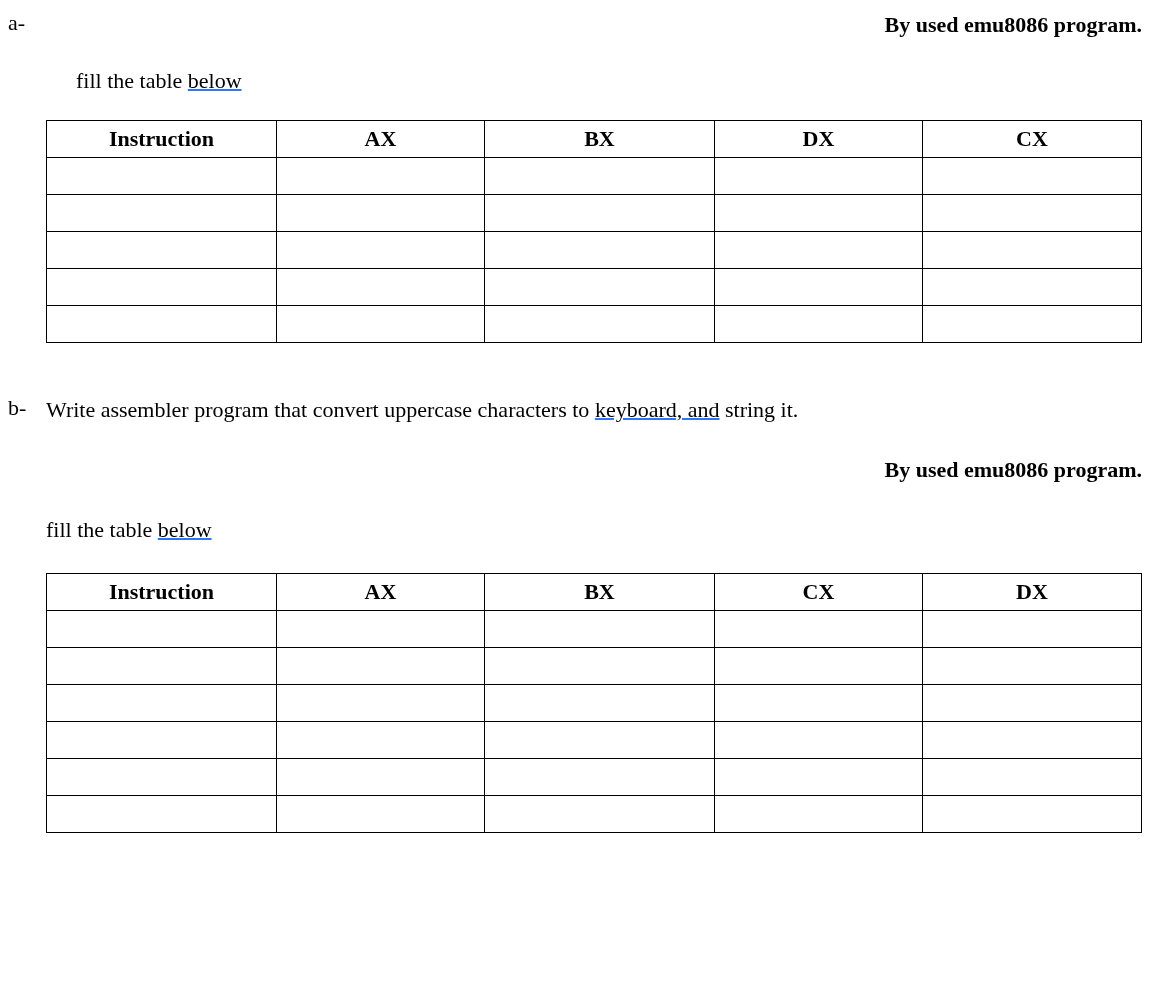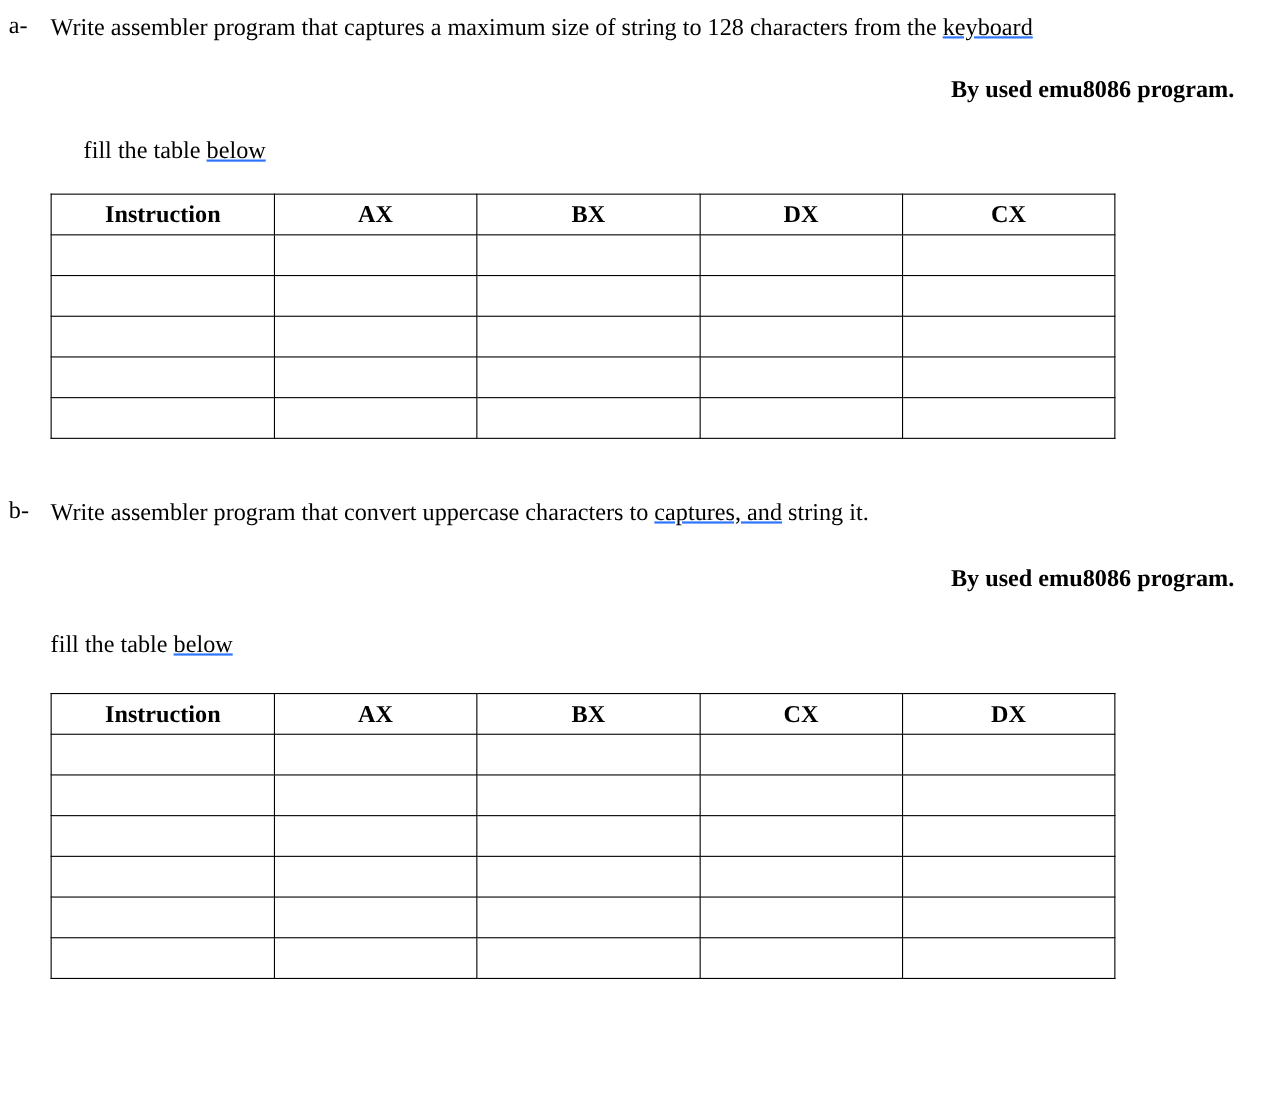--- a/index.html
+++ b/index.html
@@ -40,21 +40,21 @@
     color: #000;
     text-decoration: underline;
     text-decoration-color: #2e74ff;
     text-decoration-thickness: 2px;
   }
   .indent-fill {
     padding-left: 30px;
   }
   table {
     border-collapse: collapse;
-    width: 968px;
+    width: 1096px;
     margin-bottom: 40px;
   }
   th, td {
     border: 1px solid #000;
     height: 36px;
     padding: 0;
     text-align: center;
     vertical-align: middle;
     font-weight: bold;
     font-size: 22px;
@@ -63,23 +63,20 @@
   td { font-weight: normal; }
   .section-b .content > .para { margin-bottom: 26px; }
   .section-b table td, .section-b table th { height: 36px; }
 </style>
 </head>
 <body>
 
 <div class="item">
   <div class="marker">a-</div>
   <div class="content">
-    <p class="para justify">
-      <span>Write assembler program that captures a maximum size of string to 128 characters from the </span><span class="spelllink">keyboard</span>
-    </p>
     <p class="para bold">By used emu8086 program.</p>
     <p class="para indent-fill">
       <span>fill the table </span><span class="spelllink">below</span>
     </p>
     <table>
       <thead>
         <tr>
           <th style="width:21%">Instruction</th>
           <th style="width:19%">AX</th>
           <th style="width:21%">BX</th>
@@ -125,21 +122,21 @@
           </tr>
         </tbody>
     </table>
   </div>
 </div>
 
 <div class="item section-b">
   <div class="marker">b-</div>
   <div class="content">
     <p class="para">
-      <span>Write assembler program that convert uppercase characters to </span><span class="spelllink">captures, and</span><span> string it.</span>
+      <span>Write assembler program that convert uppercase characters to </span><span class="spelllink">keyboard, and</span><span> string it.</span>
     </p>
     <p class="para bold">By used emu8086 program.</p>
     <p class="para">
       <span>fill the table </span><span class="spelllink">below</span>
     </p>
     <table>
       <thead>
         <tr>
           <th style="width:21%">Instruction</th>
           <th style="width:19%">AX</th>

